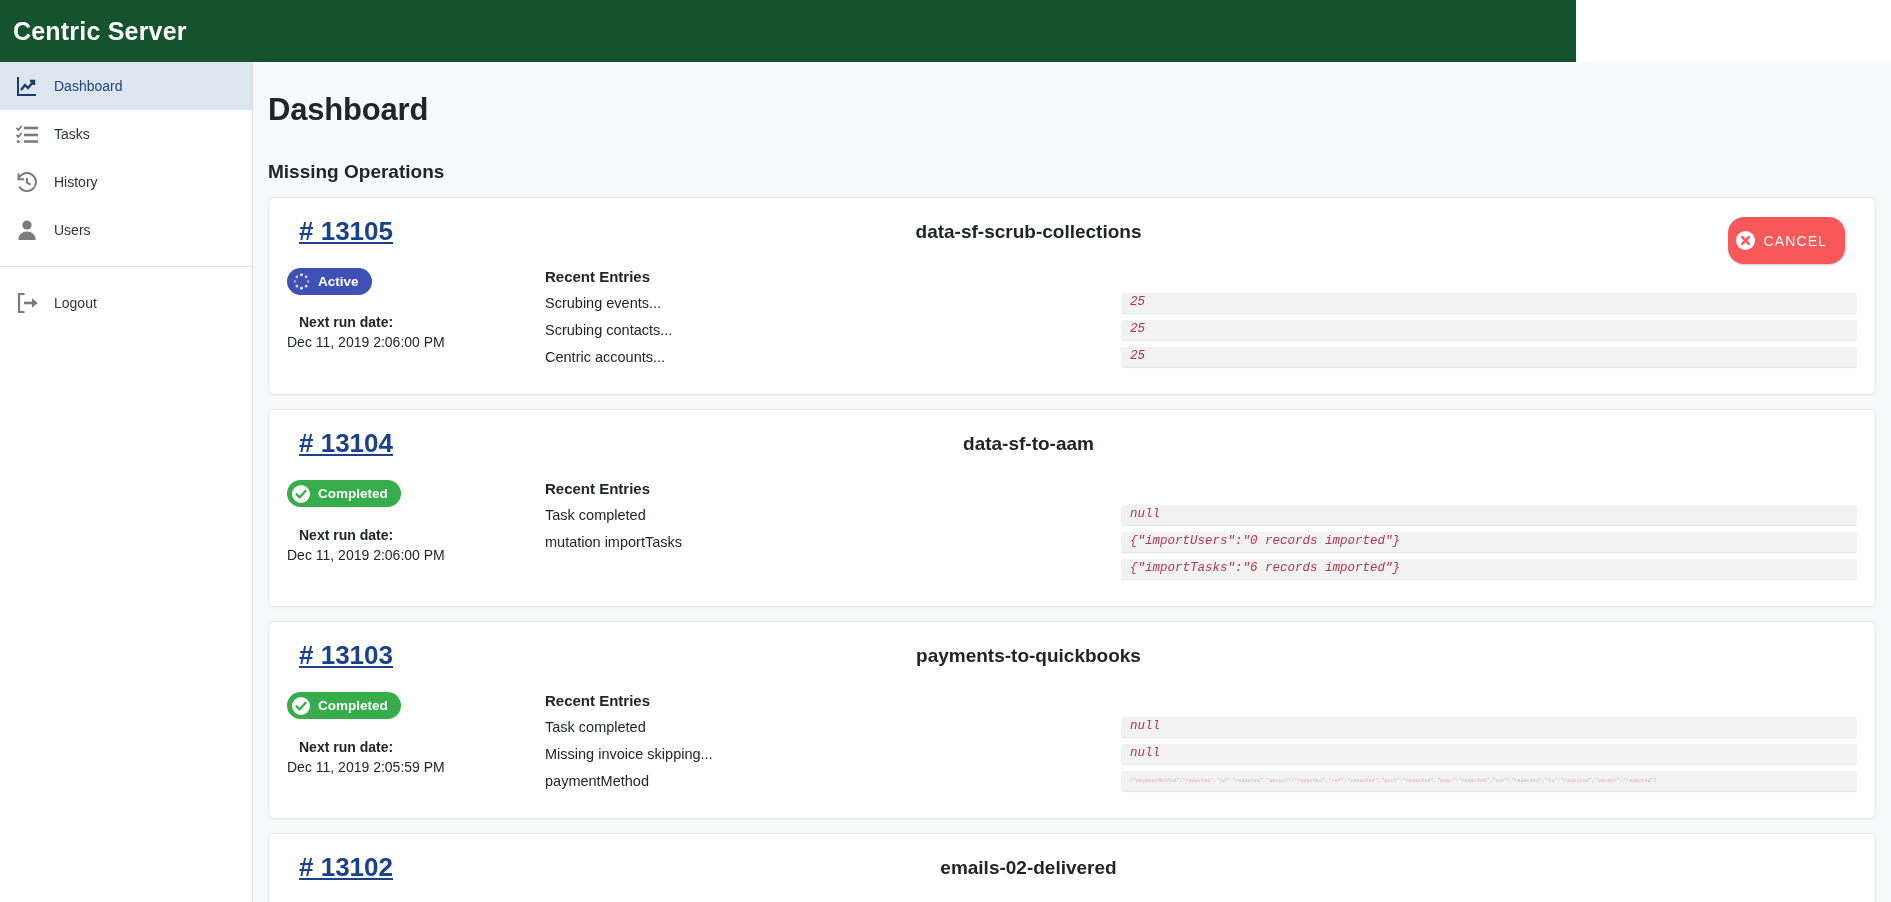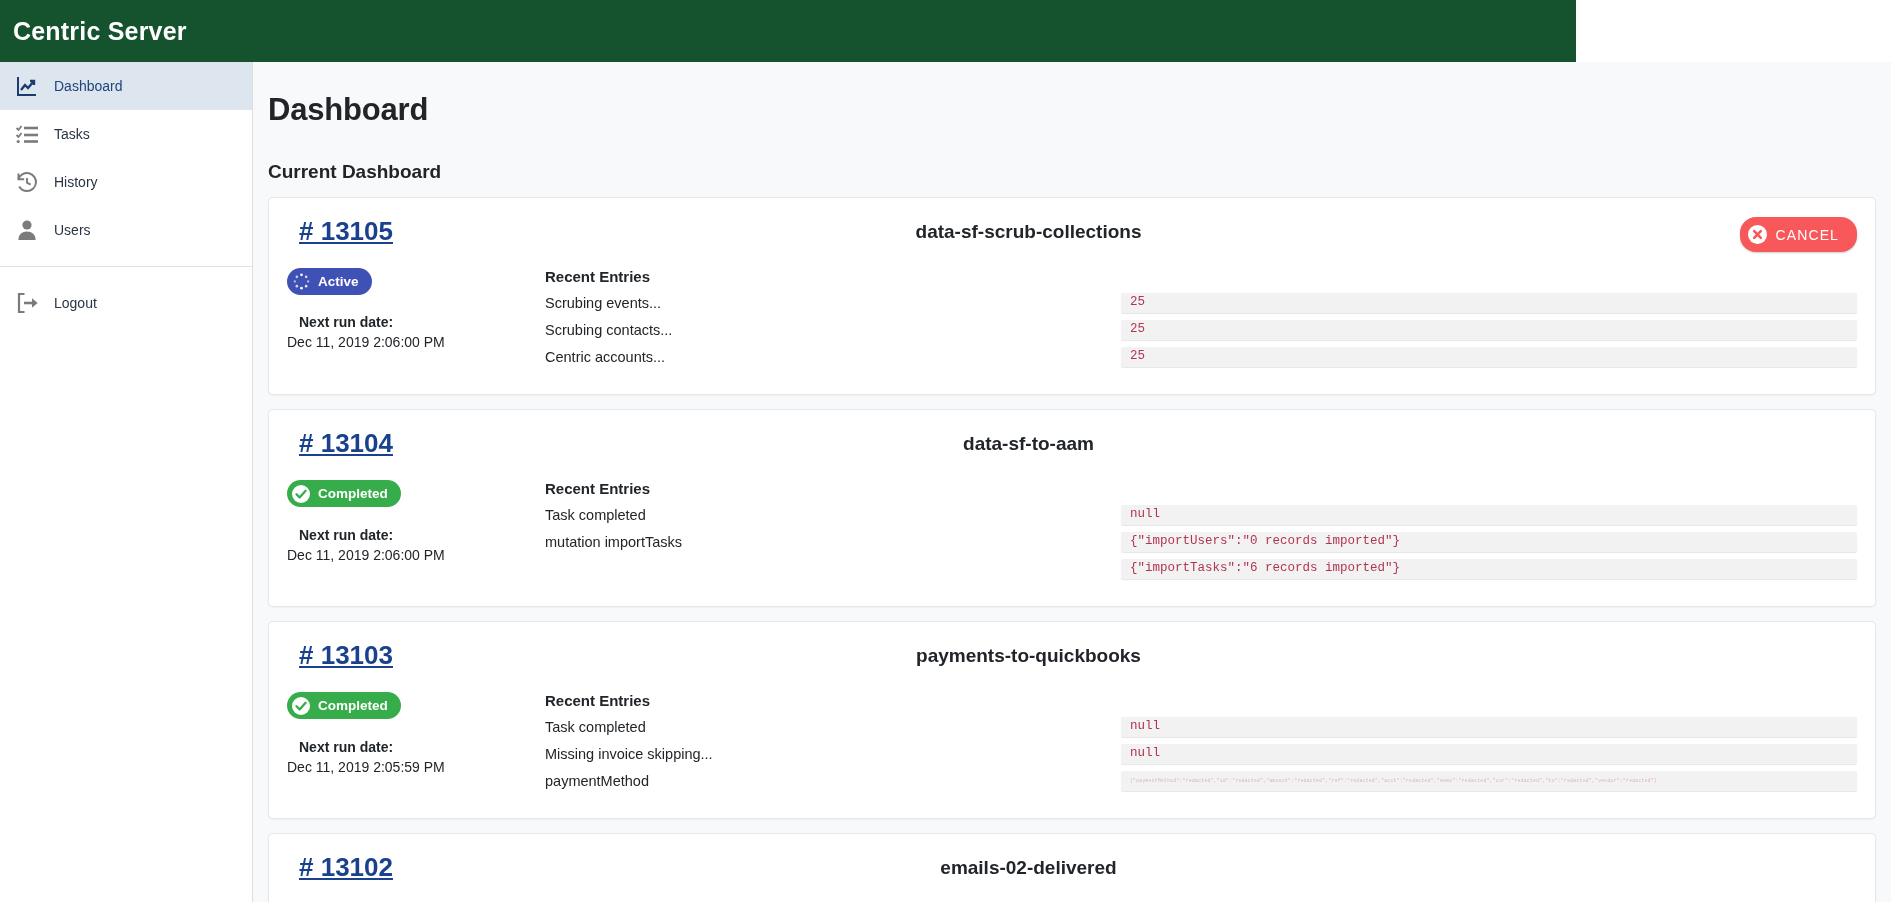--- a/index.html
+++ b/index.html
@@ -96,22 +96,22 @@
     cursor: pointer;
   }
   .op-name {
     position: absolute; top: 5px; left: 0; right: 0;
     text-align: center;
     font-size: 19px; font-weight: bold;
     color: #212529;
     padding-right: 87px;
   }
   .cancel-btn {
-    position: absolute; top: 1px; right: 0;
-    height: 35px;
+    position: absolute; top: 1px; right: 12px;
+    height: 47px;
     background: #f9585a;
     border-radius: 16px;
     display: flex; align-items: center;
     padding: 0 18px 0 8px;
     cursor: pointer;
     box-shadow: 0 1px 2px rgba(0,0,0,0.2);
   }
   .cancel-btn .xcirc {
     width: 19px; height: 19px; min-width: 19px;
     border-radius: 50%;
@@ -180,20 +180,21 @@
     background: #f2f2f2;
     border-radius: 2px;
     box-shadow: 0 1px 1px rgba(0,0,0,0.10);
     margin-bottom: 7px;
     font-family: "Liberation Mono", monospace;
     font-size: 12.5px;
     color: #b03550;
     padding: 2px 0 0 9px;
     white-space: nowrap;
     overflow: hidden;
+    font-style: italic;
   }
   .entry-val.redacted {
     color: rgba(200,90,100,0.45);
     font-size: 4.5px;
     letter-spacing: 0.4px;
     padding-top: 7px;
     filter: blur(0.7px);
   }
 </style>
 </head>
@@ -262,21 +263,21 @@
       </svg>
     </span>
     <span class="lbl">Logout</span>
   </div>
 
 </div>
 
 <div class="main">
 
   <div class="page-title">Dashboard</div>
-  <div class="section-title">Current Dashboard</div>
+  <div class="section-title">Missing Operations</div>
 
   <div class="card">
     <div class="card-top">
       <div class="op-id"># 13105</div>
       <div class="op-name">data-sf-scrub-collections</div>
       <div class="cancel-btn">
         <span class="xcirc">
           <svg width="13" height="13" viewBox="0 0 13 13" stroke="#f9585a" stroke-width="2.6" stroke-linecap="round">
             <line x1="3.2" y1="3.2" x2="9.8" y2="9.8"></line>
             <line x1="9.8" y1="3.2" x2="3.2" y2="9.8"></line>

